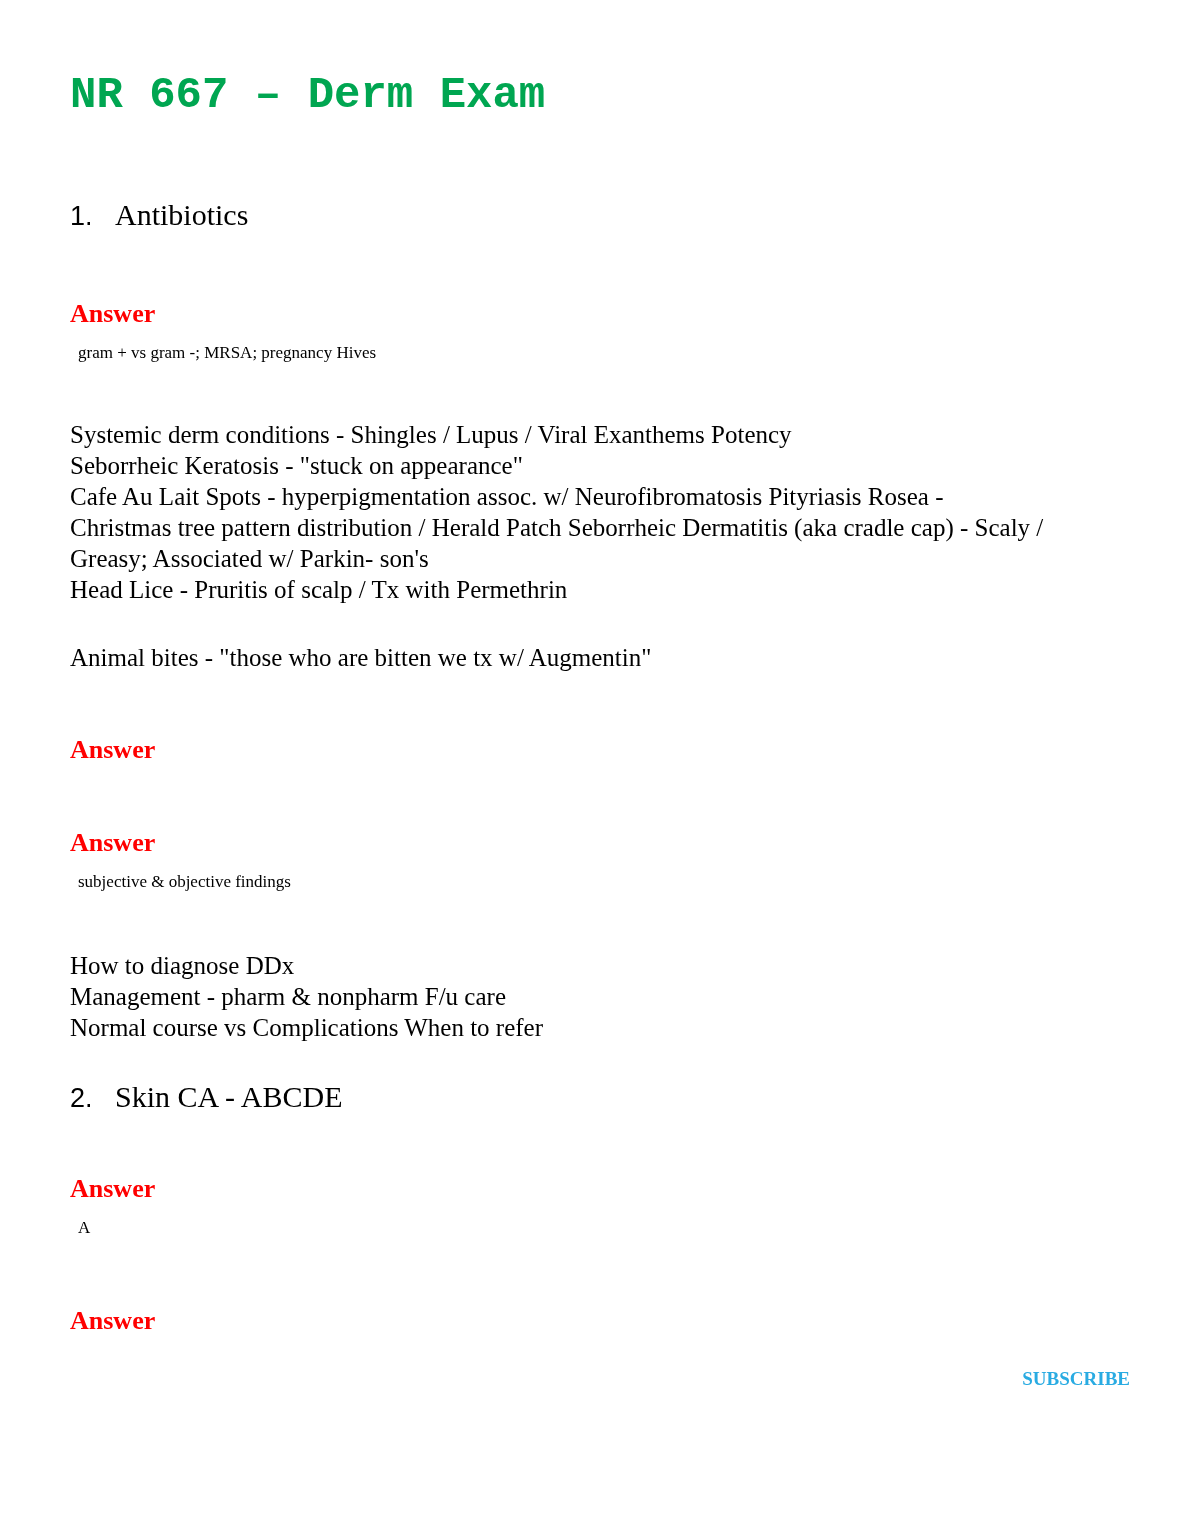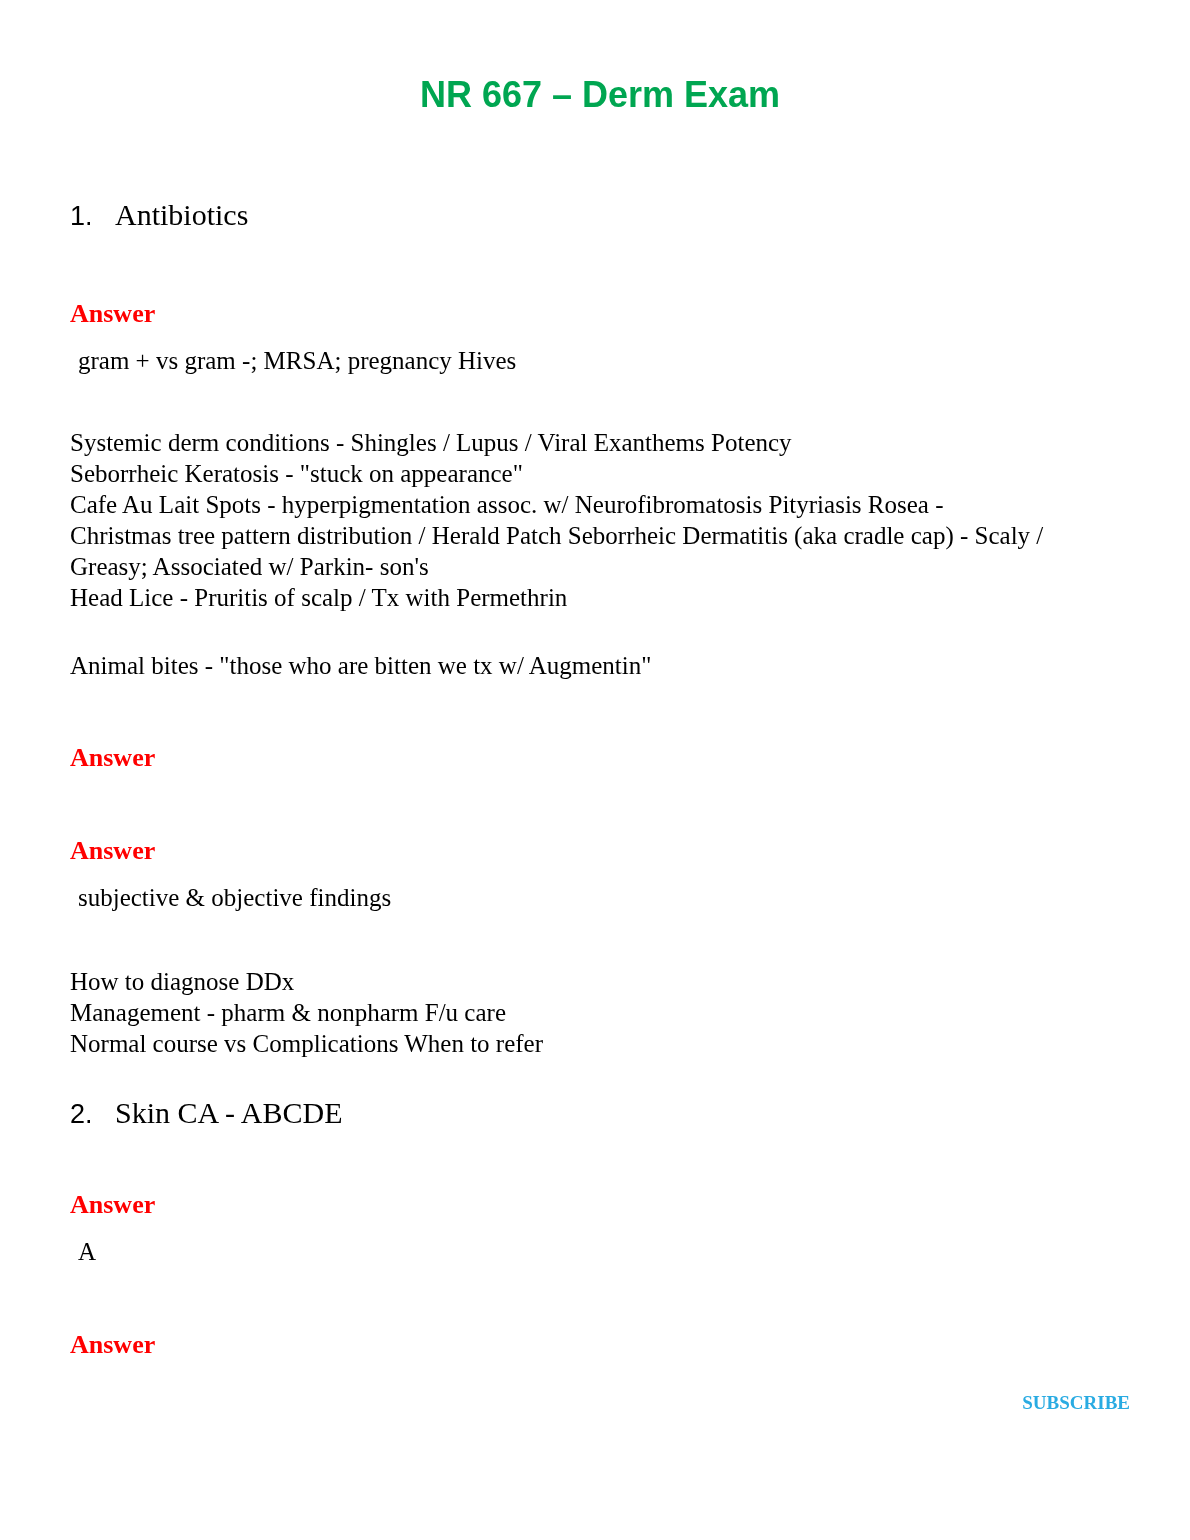--- a/index.html
+++ b/index.html
@@ -13,26 +13,26 @@
     height: 1540px;
     background: #ffffff;
     box-sizing: border-box;
     padding: 70px 60px 0 70px;
     font-family: "Liberation Serif", "DejaVu Serif", serif;
     color: #000000;
     overflow: hidden;
   }
   .doc-title {
     margin: 0;
-    text-align: center;
-    font-size: 36px;
+    text-align: left;
+    font-size: 44px;
     line-height: 50px;
     font-weight: bold;
     color: var(--title_green, #00A651);
-    font-family: Liberation Sans, sans-serif;
+    font-family: Liberation Mono, monospace;
   }
   .question {
     display: flex;
     align-items: baseline;
     font-size: 26px;
     line-height: 34px;
   }
   .q-num {
     font-family: "Liberation Sans", "DejaVu Sans", sans-serif;
     font-size: 27px;
@@ -44,24 +44,24 @@
   }
   .q1 { margin-top: 78px; }
   .q2 { margin-top: 37px; }
   .answer-heading {
     font-size: 26px;
     line-height: 30px;
     font-weight: bold;
     color: var(--answer_red, #FF0000);
   }
   .answer-text {
-    font-size: 25px;
+    font-size: 17px;
     line-height: 31px;
     padding-left: 8px;
-    margin-top: 16px;
+    margin-top: 8px;
   }
   .para {
     font-size: 25px;
     line-height: 31px;
   }
   .para .line { white-space: nowrap; }
   .mt-ah1 { margin-top: 66px; }
   .mt-ah2 { margin-top: 62px; }
   .mt-ah3 { margin-top: 63px; }
   .mt-ah4 { margin-top: 59px; }

